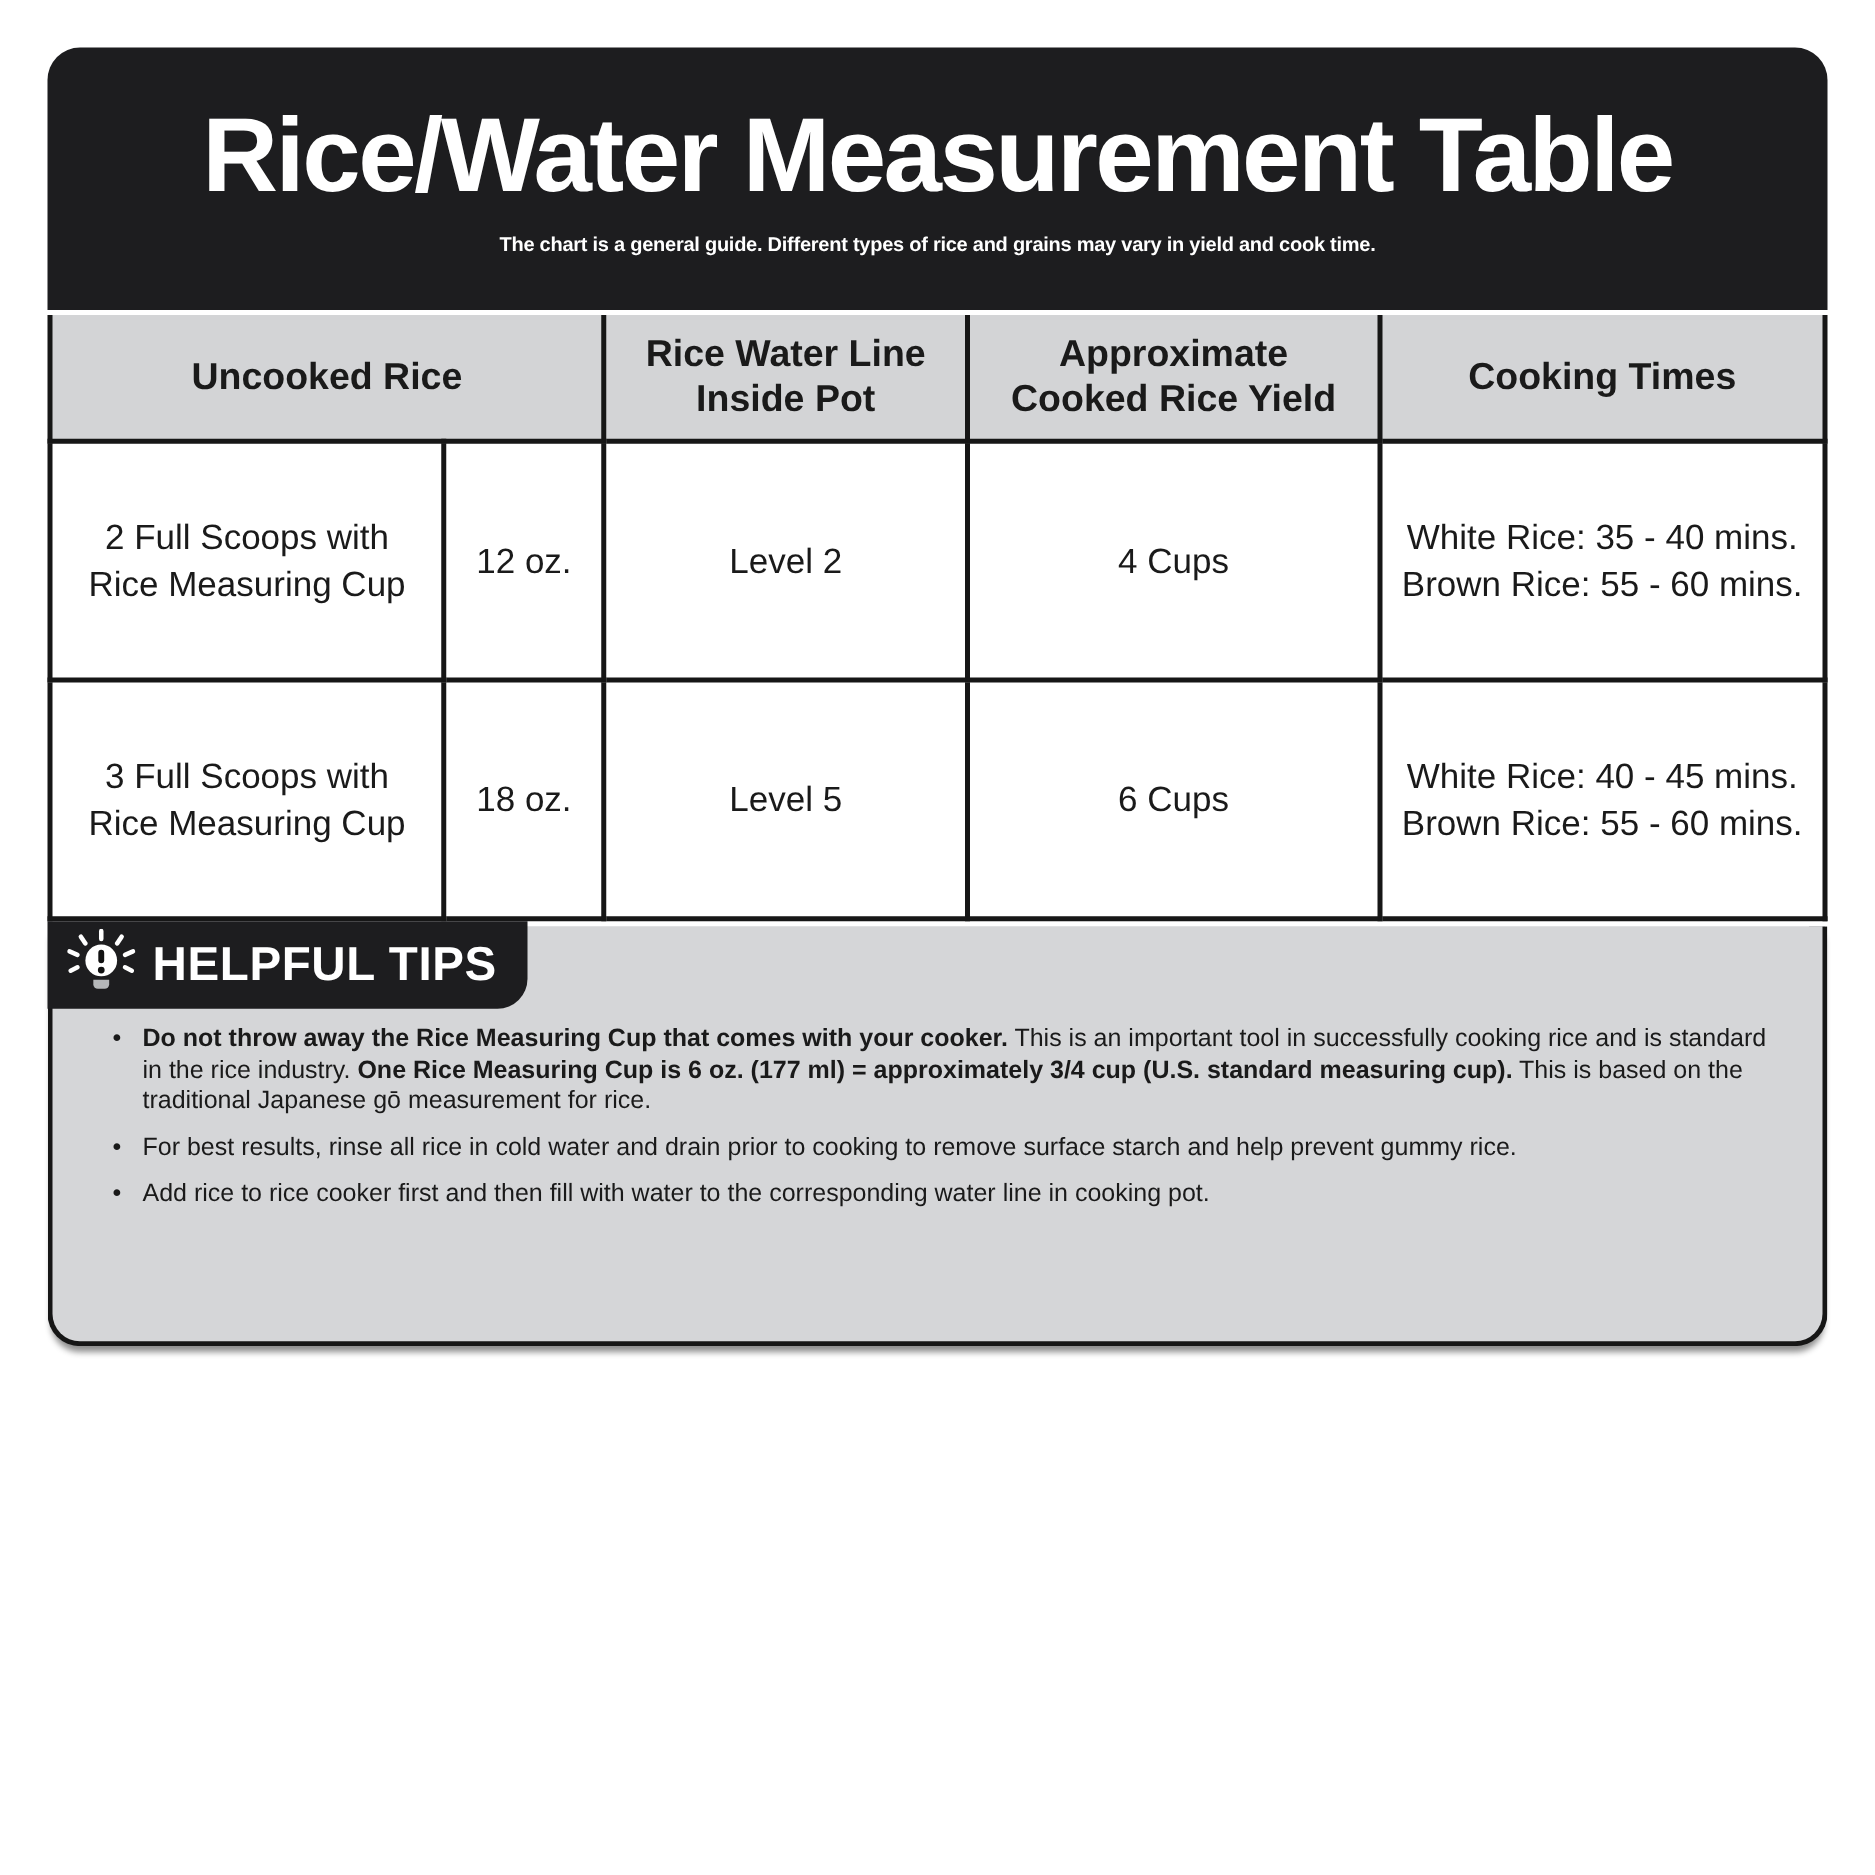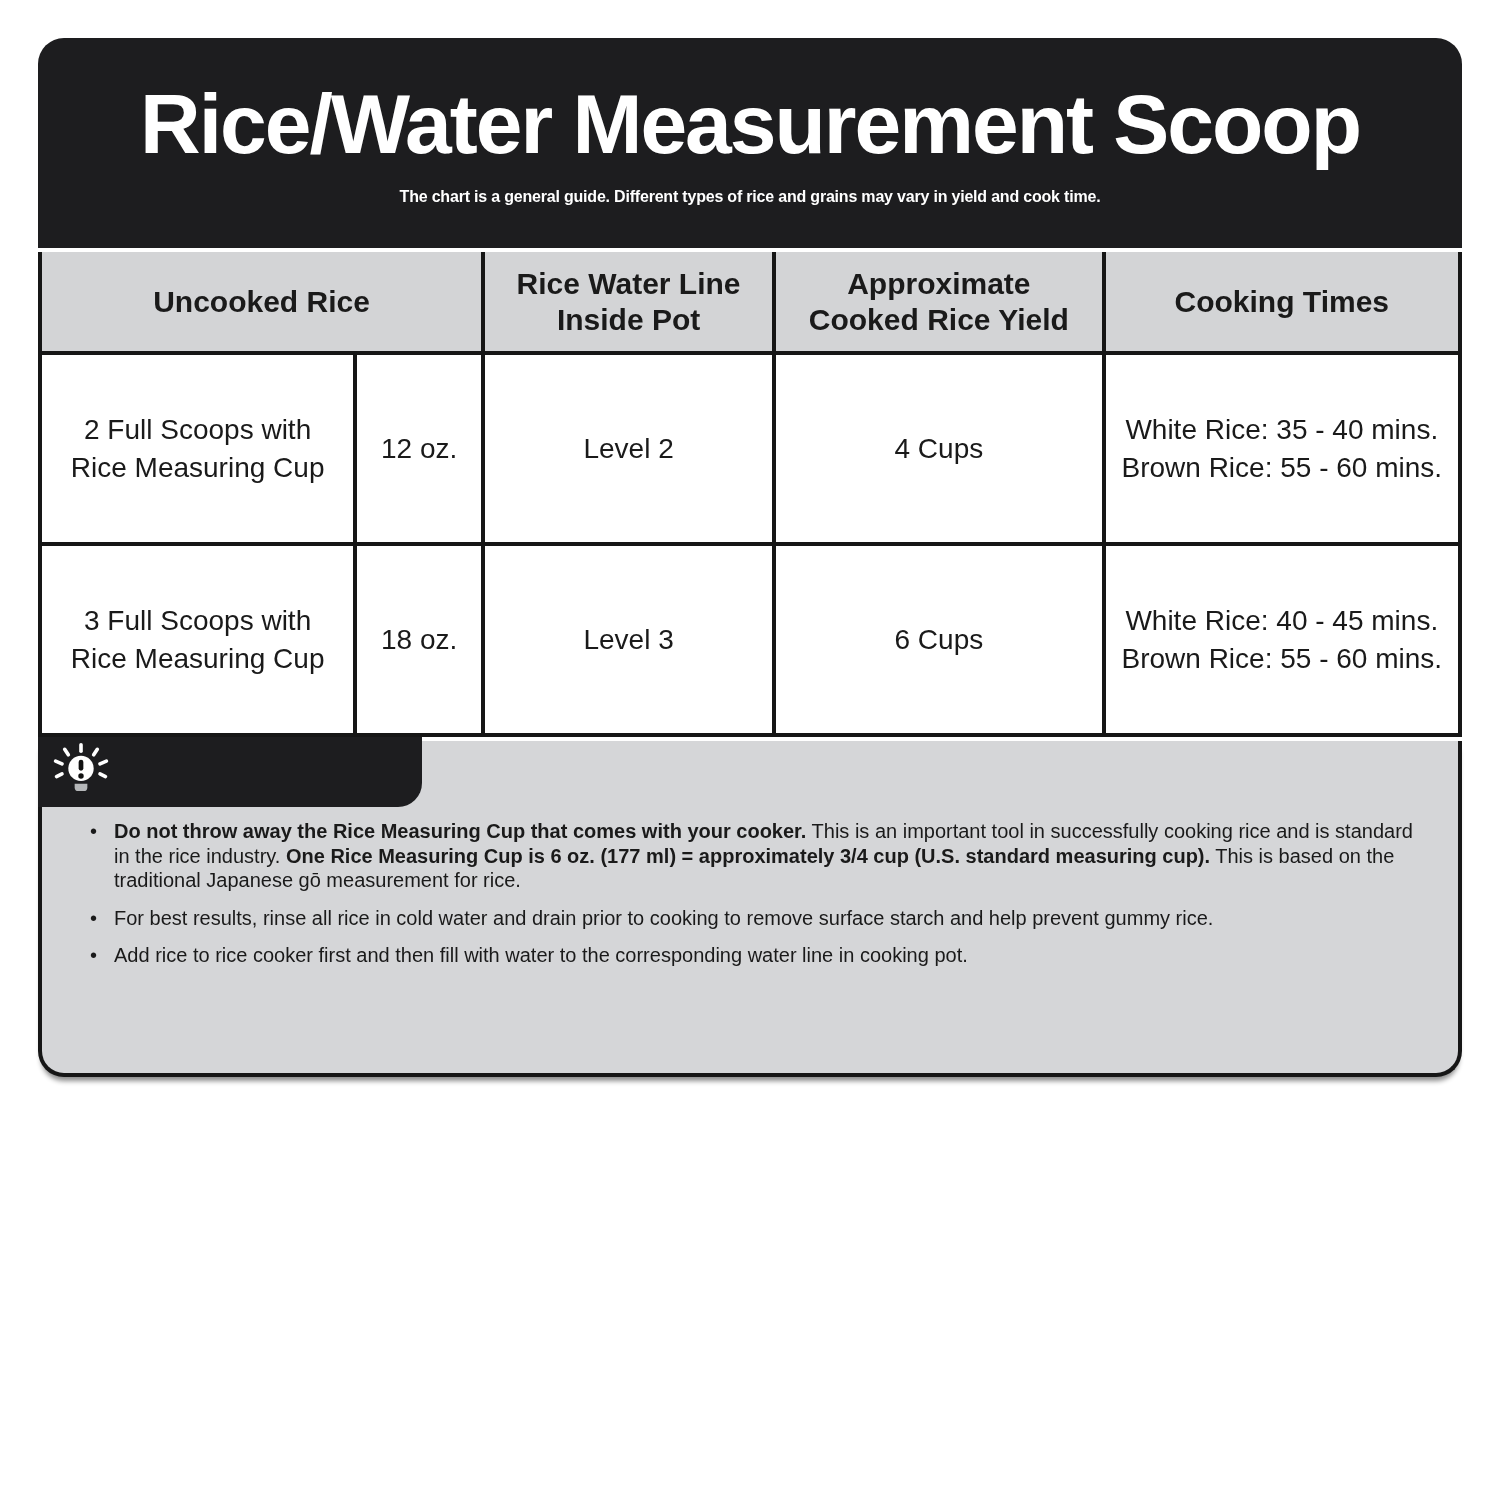--- a/index.html
+++ b/index.html
@@ -85,21 +85,21 @@
   ul.tips-list li::before { content:"\2022"; position:absolute; left:8px; top:0; }
   ul.tips-list li:last-child { margin-bottom:4px; }
   .seg-bold { font-weight:bold; }
 </style>
 </head>
 <body>
 
 <div class="sheet">
 
   <div class="header-banner">
-    <div class="title">Rice/Water Measurement Scoop</div>
+    <div class="title">Rice/Water Measurement Table</div>
     <div class="subtitle">The chart is a general guide. Different types of rice and grains may vary in yield and cook time.</div>
   </div>
 
   <table class="measure">
     <colgroup>
       <col style="width:22.2%">
       <col style="width:9.0%">
       <col style="width:20.5%">
       <col style="width:23.2%">
       <col style="width:25.1%">
@@ -121,21 +121,21 @@
           <td>12 oz.</td>
           <td>Level 2</td>
           <td>4 Cups</td>
           <td>White Rice: 35 - 40 mins.
 Brown Rice: 55 - 60 mins.</td>
         </tr>
         <tr>
           <td>3 Full Scoops with
 Rice Measuring Cup</td>
           <td>18 oz.</td>
-          <td>Level 3</td>
+          <td>Level 5</td>
           <td>6 Cups</td>
           <td>White Rice: 40 - 45 mins.
 Brown Rice: 55 - 60 mins.</td>
         </tr>
       </tbody>
   </table>
 
   <div class="tips">
     <div class="tips-tab">
       <svg class="bulb" viewBox="0 0 64 64" aria-hidden="true">
@@ -146,20 +146,21 @@
           <line x1="11" y1="23" x2="4" y2="20"></line>
           <line x1="53" y1="23" x2="60" y2="20"></line>
           <line x1="11" y1="34" x2="5" y2="37"></line>
           <line x1="53" y1="34" x2="59" y2="37"></line>
         </g>
         <circle cx="32" cy="28" r="14" fill="#ffffff"></circle>
         <rect x="29.4" y="18.5" width="5.2" height="12" rx="2.6" fill="#111111"></rect>
         <circle cx="32" cy="36.5" r="3" fill="#111111"></circle>
         <path d="M25 45 h14 v4 a4 4 0 0 1 -4 4 h-6 a4 4 0 0 1 -4 -4 z" fill="#b5b7b9"></path>
       </svg>
+      <span class="tab-label">HELPFUL TIPS</span>
     </div>
     <ul class="tips-list">
         <li><span class="seg-bold">Do not throw away the Rice Measuring Cup that comes with your cooker.</span><span> This is an important tool in successfully cooking rice and is standard in the rice industry. </span><span class="seg-bold">One Rice Measuring Cup is 6 oz. (177 ml) = approximately 3/4 cup (U.S. standard measuring cup).</span><span> This is based on the traditional Japanese gō measurement for rice.</span></li>
         <li><span>For best results, rinse all rice in cold water and drain prior to cooking to remove surface starch and help prevent gummy rice.</span></li>
         <li><span>Add rice to rice cooker first and then fill with water to the corresponding water line in cooking pot.</span></li>
       </ul>
   </div>
 
 </div>
 

